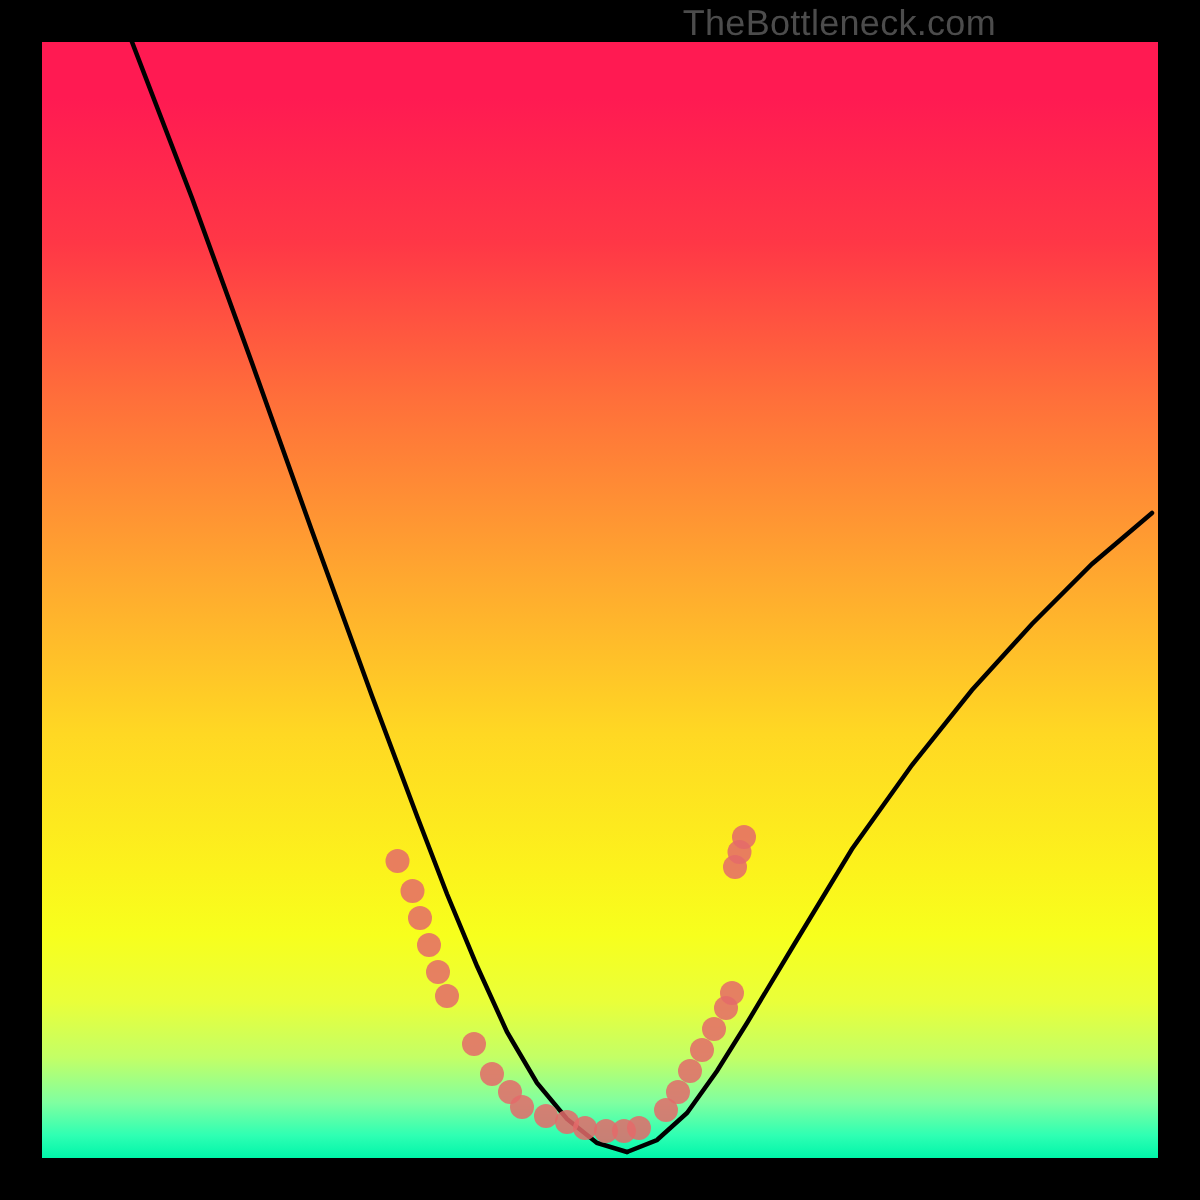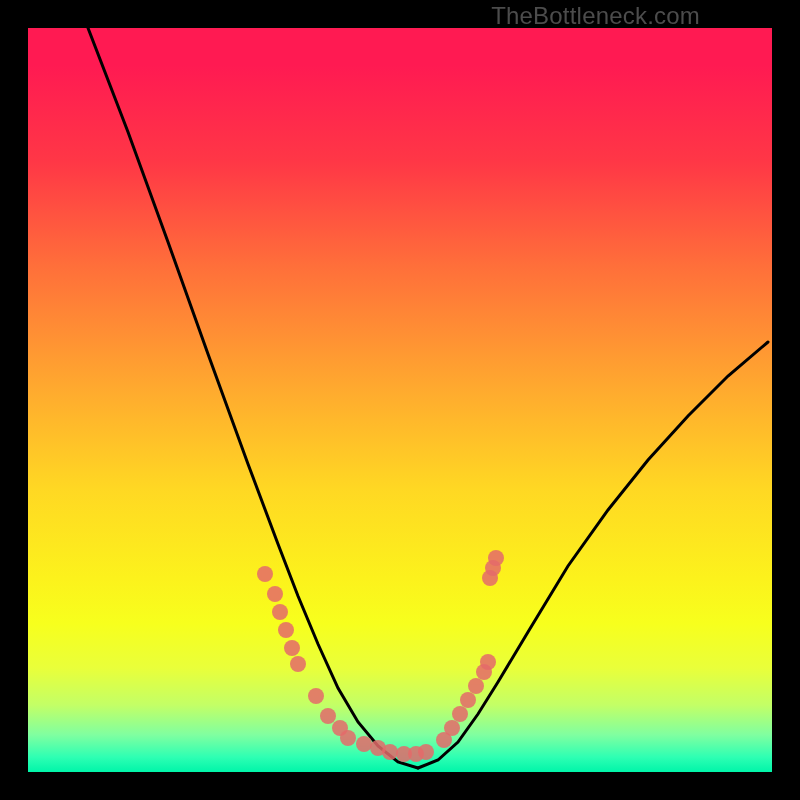--- a/index.html
+++ b/index.html
@@ -9,21 +9,20 @@
     height: 800px;
     background: #000;
     overflow: hidden;
     font-family: Arial, Helvetica, sans-serif;
   }
   .stage {
     position: relative;
     width: 676px;
     height: 800px;
     background: #000;
-    padding-left: 36px;
   }
   .plot-area {
     position: absolute;
     left: 28px;
     top: 28px;
     width: 744px;
     height: 744px;
     overflow: hidden;
   }
   .gradient-bg {

